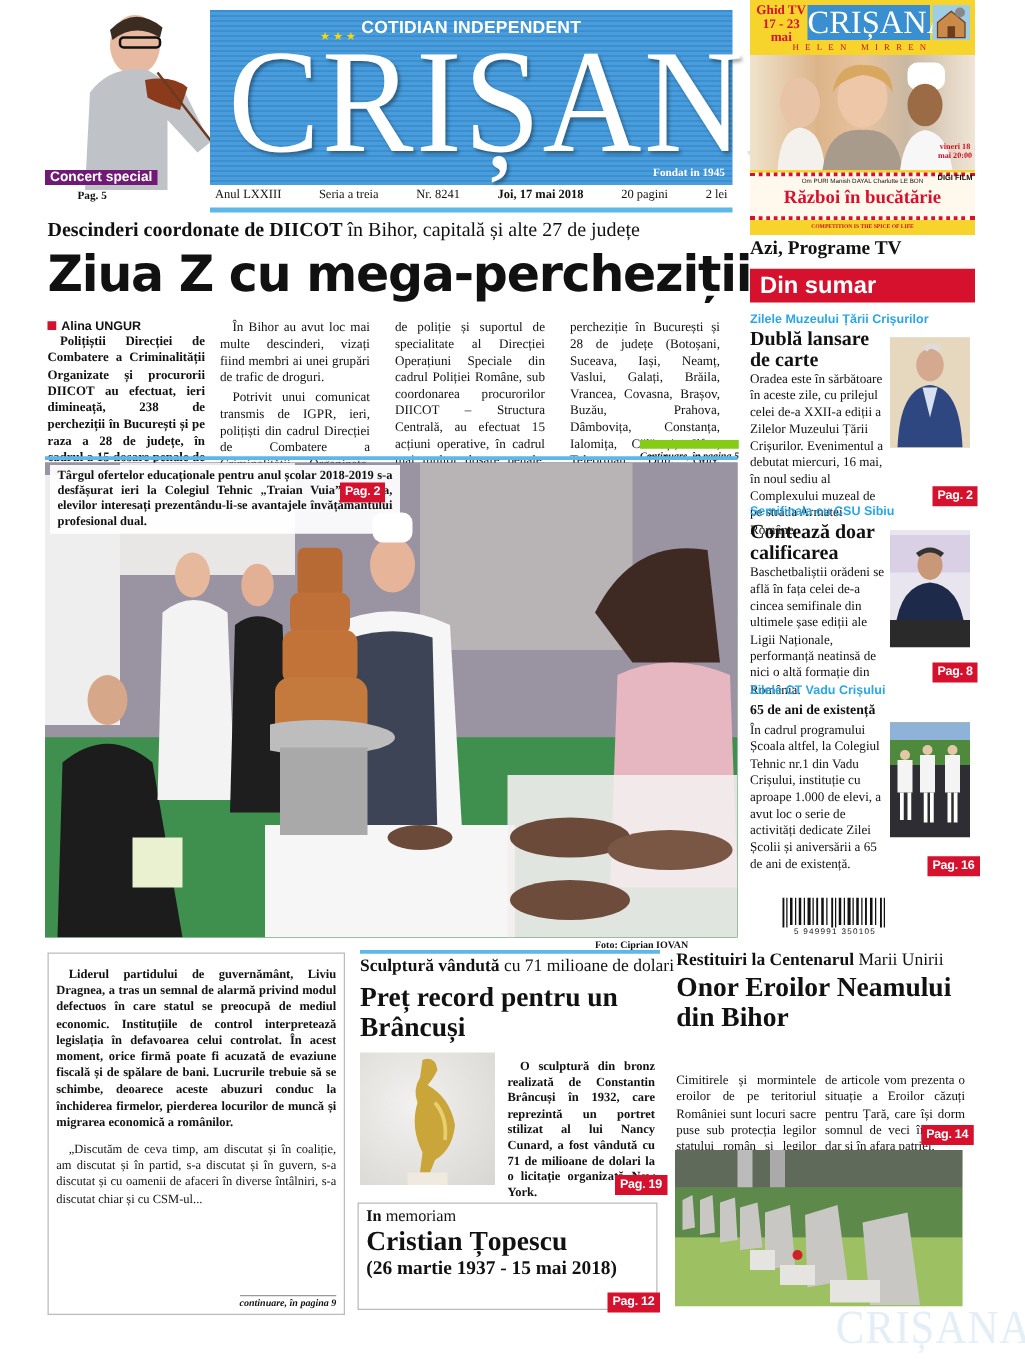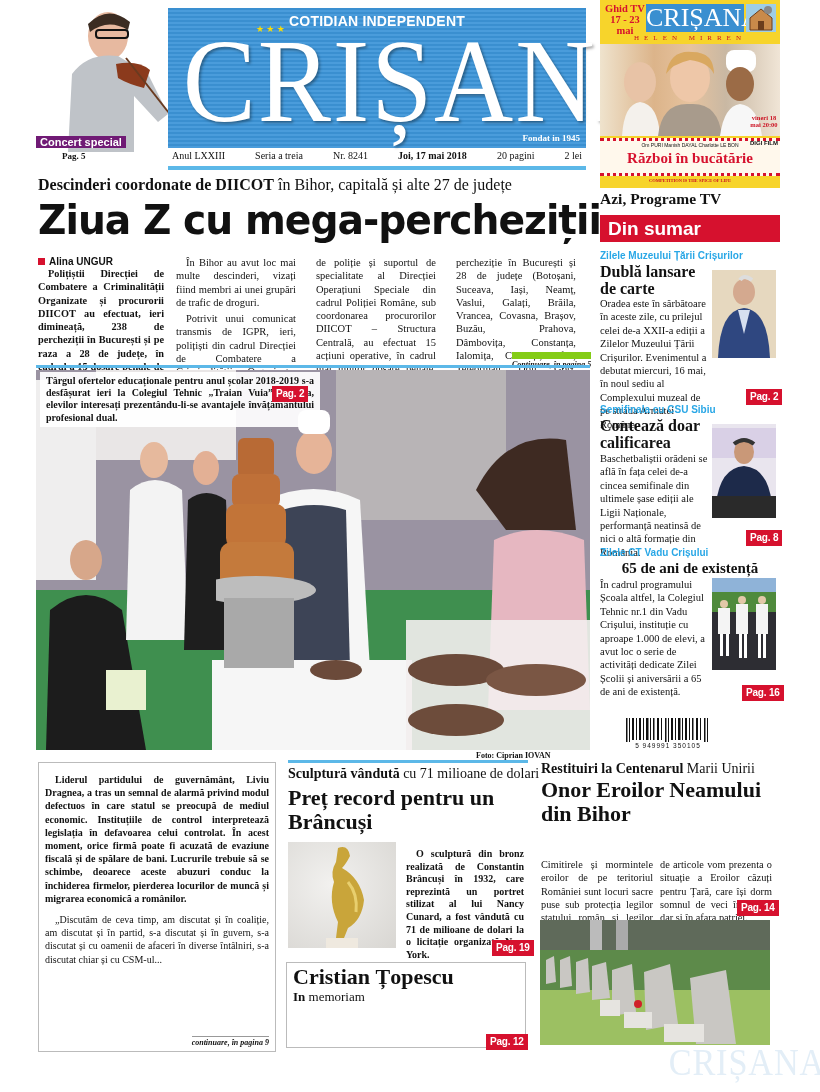--- a/index.html
+++ b/index.html
@@ -260,21 +260,21 @@
       <path d="M4 80 Q8 44 32 42 Q56 44 60 80 Z" fill="#1d2a4a"></path>
       <rect x="0" y="72" width="64" height="22" fill="#2a2a2a"></rect>
     </svg>
 </div>
 <div class="sb-text" style="top:452px; width:112px;">
   <span>Baschetbaliștii orădeni se află în fața celei de-a cincea semifinale din ultimele șase ediții ale Ligii Naționale, performanță neatinsă de nici o altă formație din România.</span>
 </div>
 <div class="pag" style="left:746px; top:530px;">Pag. 8</div>
 
 <div class="sb-kicker kicker abs" style="top:547px;">Zilele CT Vadu Crișului</div>
-<div class="sb-title" style="top:560px; width:180px; font-size:15px;text-align:center;">65 de ani de existență</div>
+<div class="sb-title" style="top:560px; width:180px; font-size:11px;">65 de ani de existență</div>
 <div class="sb-photo" style="left:712px; top:578px; width:64px; height:92px;">
   <svg width="64" height="92" viewBox="0 0 64 92">
       <rect width="64" height="92" fill="#2d2d33"></rect>
       <rect width="64" height="34" fill="#4f8a3c"></rect>
       <rect x="0" y="0" width="64" height="14" fill="#8fb3d8"></rect>
       <g fill="#f4f4f4">
         <rect x="6" y="30" width="12" height="26"></rect>
         <rect x="24" y="26" width="12" height="30"></rect>
         <rect x="44" y="26" width="12" height="30"></rect>
       </g>
@@ -345,22 +345,23 @@
   <svg width="108" height="106" viewBox="0 0 108 106">
     <path d="M50 6 Q60 2 62 14 Q58 22 54 26 Q72 36 76 58 Q74 78 60 86 L56 96 L48 96 L50 80 Q40 60 46 40 Q42 30 48 20 Z" fill="#c9a53a"></path>
     <path d="M60 40 Q70 52 68 70" stroke="#e8cf6e" stroke-width="3" fill="none"></path>
     <rect x="38" y="96" width="32" height="10" fill="#efe9df"></rect>
   </svg>
 </div>
 <div id="br-text" class="abs">O sculptură din bronz realizată de Constantin Brâncuși în 1932, care reprezintă un portret stilizat al lui Nancy Cunard, a fost vândută cu 71 de milioane de dolari la o licitație organizată New York.</div>
 <div class="pag" style="left:492px; top:940px;">Pag. 19</div>
 
 <div id="mem-box" class="abs">
+  <div id="mem-kicker"><b>In</b><span> memoriam</span></div>
   <div id="mem-name">Cristian Țopescu</div>
-  <div id="mem-kicker"><b>In</b><span> memoriam</span></div>
+  <div id="mem-dates">(26 martie 1937 - 15 mai 2018)</div>
 </div>
 <div class="pag" style="left:486px; top:1034px;">Pag. 12</div>
 
 <div id="er-kicker" class="abs"><b>Restituiri la Centenarul</b><span> Marii Unirii</span></div>
 <div id="er-title" class="abs" style="width:240px;">Onor Eroilor Neamului din Bihor</div>
 <div class="er-col" style="left:541px;">Cimitirele și mormintele eroilor de pe teritoriul României sunt locuri sacre puse sub protecția legilor statului român și legilor internaționale. Într-o serie</div>
 <div class="er-col" style="left:660px;">de articole vom prezenta o situație a Eroilor căzuți pentru Țară, care își dorm somnul de veci în Bihor, dar și în afara patriei.</div>
 <div class="pag" style="left:737px; top:900px;">Pag. 14</div>
 <div id="er-photo" class="abs">
   <svg width="230" height="125" viewBox="0 0 230 125">

